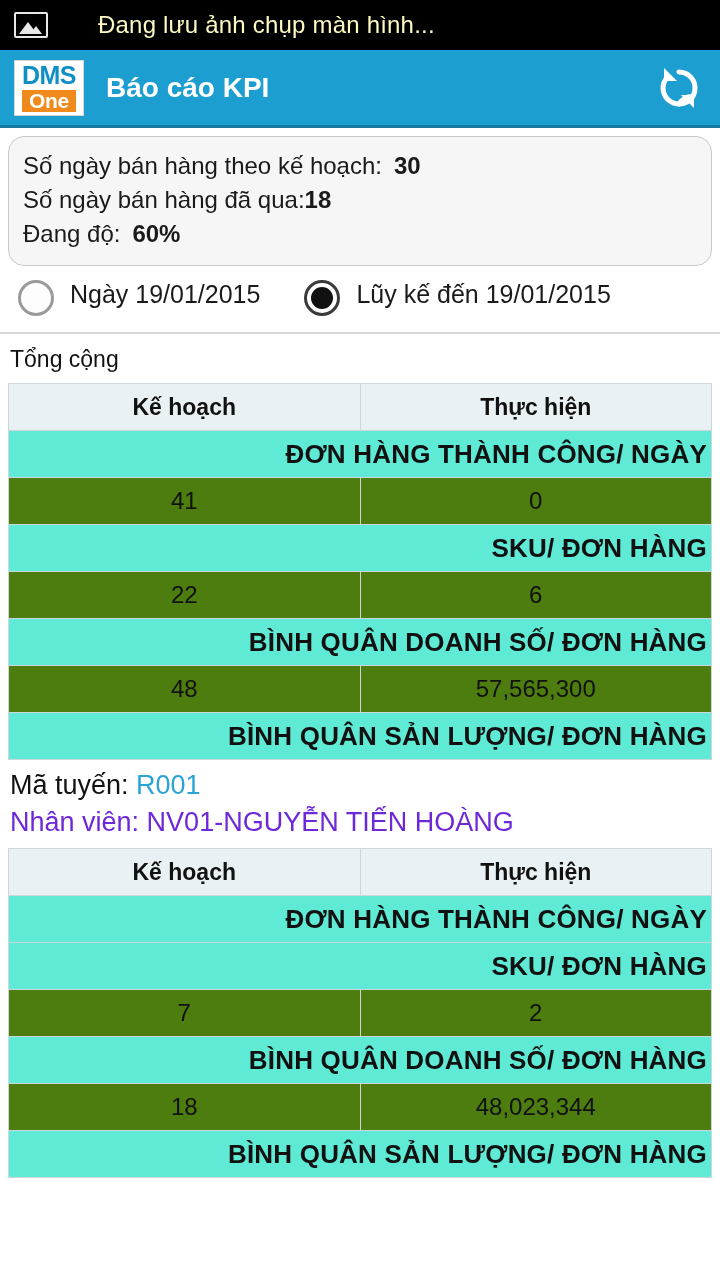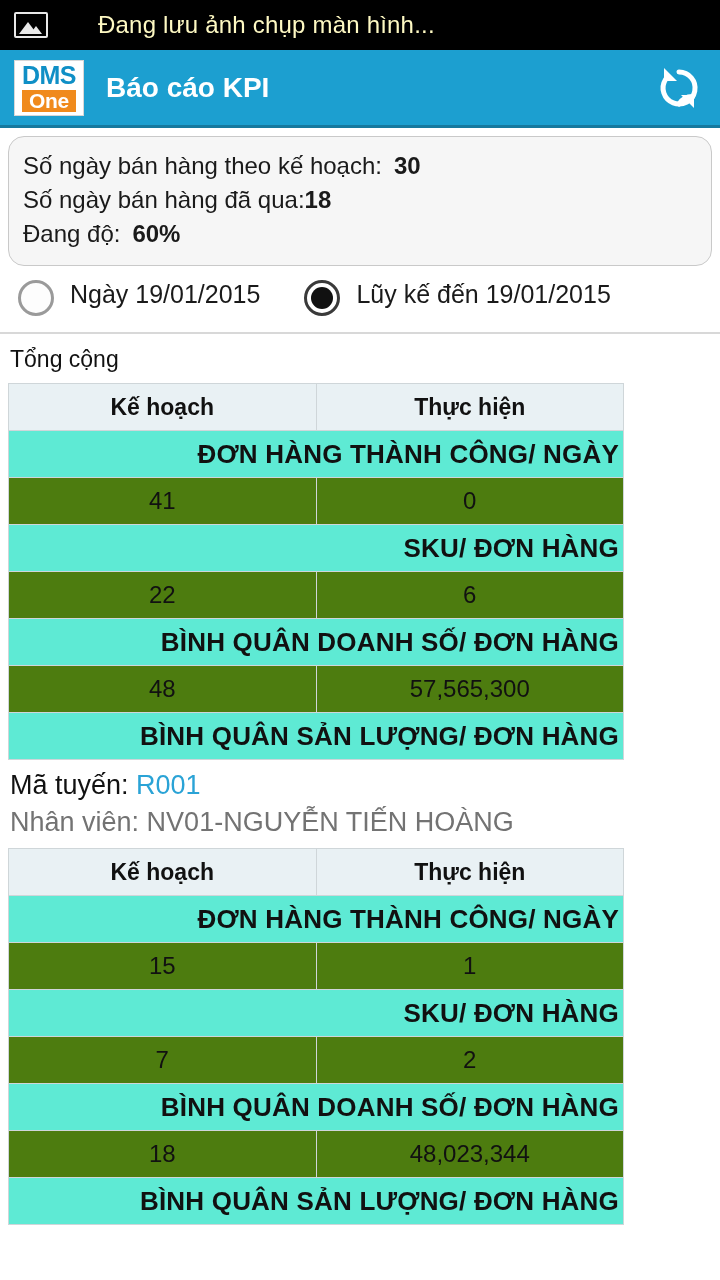--- a/index.html
+++ b/index.html
@@ -168,28 +168,28 @@
   }
   .route-line {
     font-size: 27px;
     color: #111111;
     padding: 10px 10px 2px 10px;
     white-space: nowrap;
   }
   .route-line .code { color: #2aa3d6; }
   .emp-line {
     font-size: 27px;
-    color: #737373;
+    color: #6d28d9;
     padding: 4px 10px 10px 10px;
     white-space: nowrap;
   }
 
   
   .kpi-table {
-    width: 616px;
+    width: 704px;
     margin: 0 8px;
     border: 1px solid #cfd6d9;
     border-collapse: collapse;
     table-layout: fixed;
   }
   .kpi-table td {
     border: 1px solid #cfd6d9;
     text-align: center;
     font-size: 24px;
     color: #111111;
@@ -307,24 +307,20 @@
 <table class="kpi-table">
   <tbody>
       <tr>
     <td class="head">Kế hoạch</td>
     <td class="head">Thực hiện</td>
   </tr>
   <tr>
     <td class="group" colspan="2">ĐƠN HÀNG THÀNH CÔNG/ NGÀY</td>
   </tr>
   <tr>
-    <td class="val">15</td>
-    <td class="val">1</td>
-  </tr>
-  <tr>
     <td class="group" colspan="2">SKU/ ĐƠN HÀNG</td>
   </tr>
   <tr>
     <td class="val">7</td>
     <td class="val">2</td>
   </tr>
   <tr>
     <td class="group" colspan="2">BÌNH QUÂN DOANH SỐ/ ĐƠN HÀNG</td>
   </tr>
   <tr>

